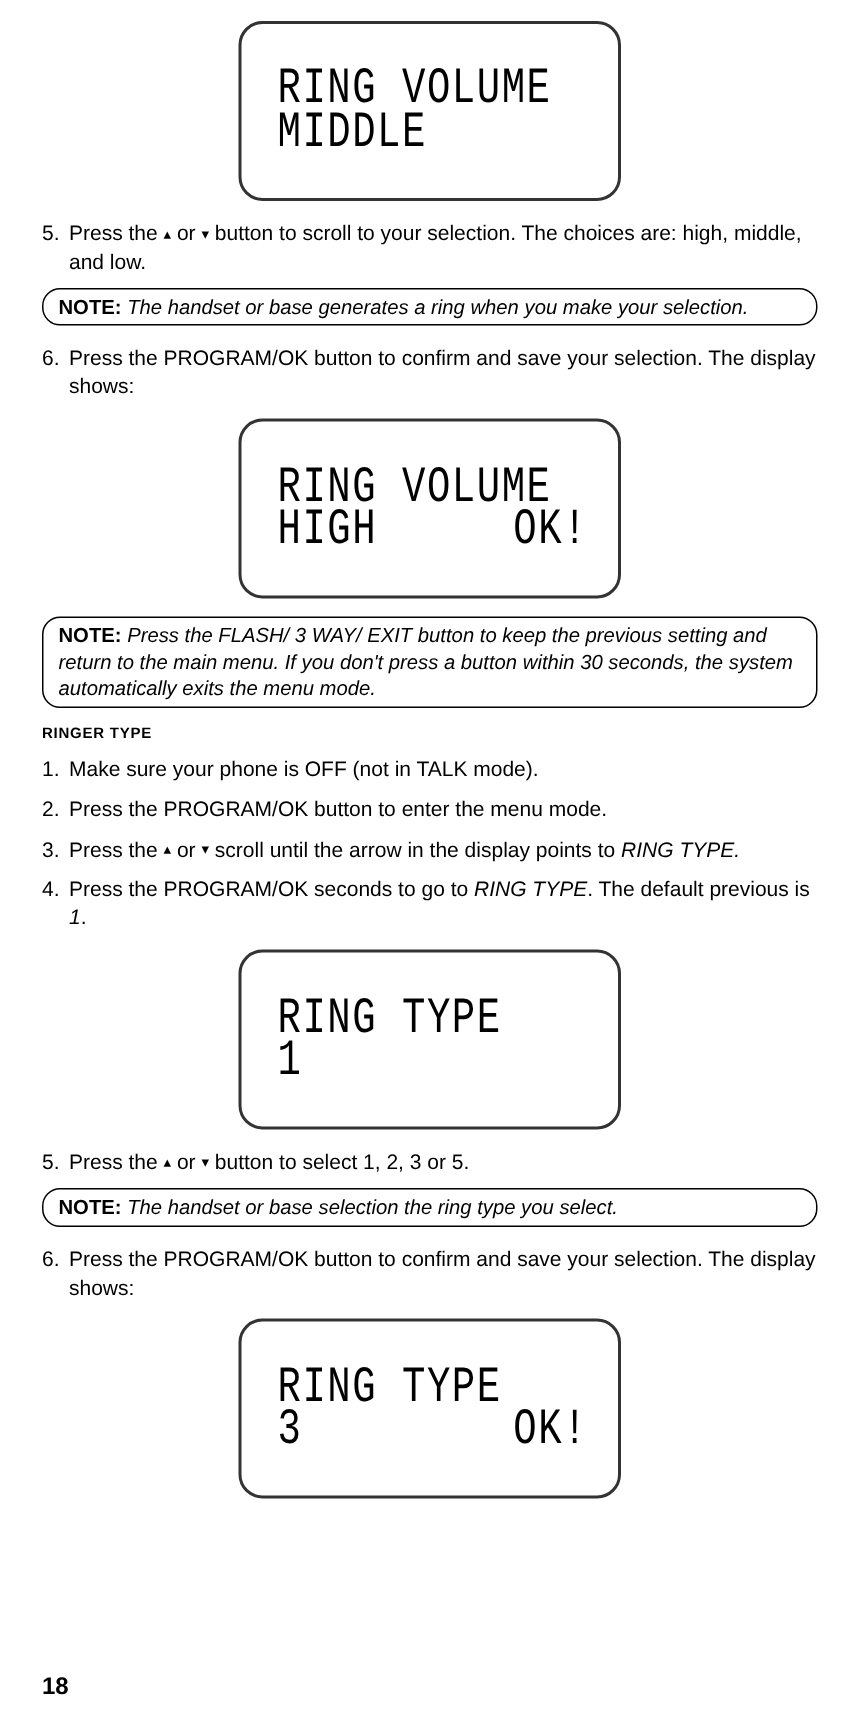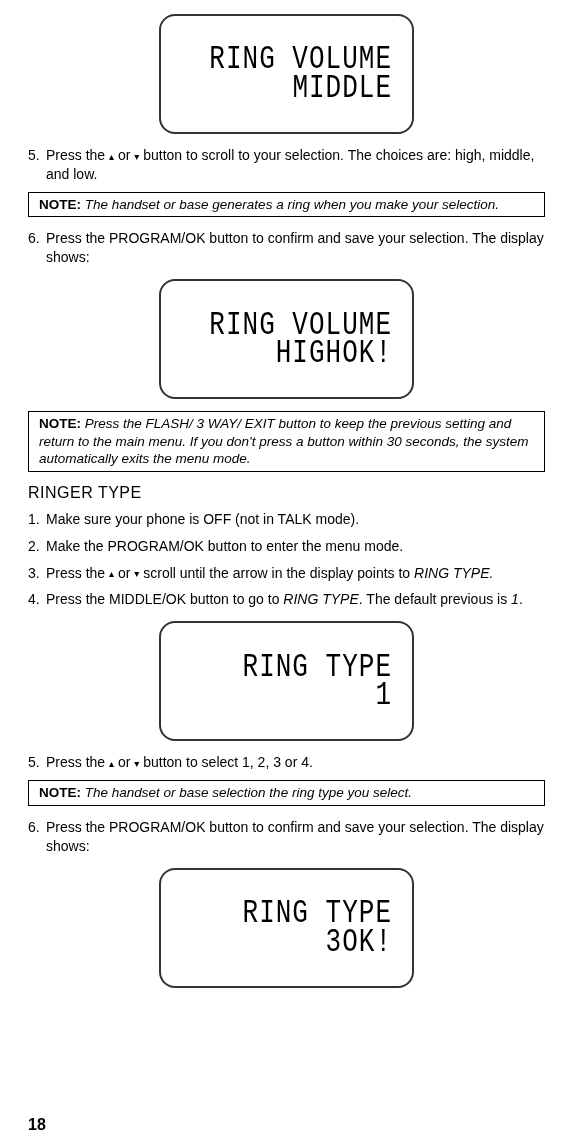--- a/index.html
+++ b/index.html
@@ -37,48 +37,48 @@
     .lcd-right { float: right; }
     .step-item {
       display: flex;
       margin: 8px 0;
       line-height: 1.35;
     }
     .step-num { flex: 0 0 18px; }
     .step-text { flex: 1; }
     .note-box {
       border: 1.5px solid #000;
-      border-radius: 0;
+      border-radius: 12px;
       padding: 3px 10px;
       margin: 5px 0 12px 0;
       font-style: italic;
       font-size: 13.5px;
       line-height: 1.3;
     }
     .note-label { font-weight: bold; font-style: normal; }
     .triangle-up { display:inline-block; font-size:10px; vertical-align: middle; }
     .triangle-down { display:inline-block; font-size:10px; vertical-align: middle; }
     .section-heading {
-      font-size: 16px;
-      font-weight: normal;
+      font-size: 10px;
+      font-weight: bold;
       letter-spacing: 0.5px;
       margin-top: 4px;
       margin-bottom: 4px;
       font-variant: small-caps;
     }
     .page-number {
       position: absolute;
       bottom: 10px;
       left: 28px;
       font-weight: bold;
       font-size: 16px;
       margin-top: 28px;
     }
     .ital { font-style: italic; }
-    .lcd-spacer { margin-bottom: 12px; margin-top: 4px; align-items: flex-end; }
+    .lcd-spacer { margin-bottom: 12px; margin-top: 4px; }
   </style>
 </head>
 <body>
 
 <div class="lcd-screen lcd-spacer">
   <div class="lcd-line">RING VOLUME</div>
   <div class="lcd-line">MIDDLE</div>
 </div>
 
 <div class="step-item">
@@ -110,44 +110,44 @@
 </div>
 
 <div class="section-heading">RINGER TYPE</div>
 
 <div class="step-item">
   <div class="step-num">1.</div>
   <div class="step-text">Make sure your phone is OFF (not in TALK mode).</div>
 </div>
 <div class="step-item">
   <div class="step-num">2.</div>
-  <div class="step-text">Make the PROGRAM/OK button to enter the menu mode.</div>
+  <div class="step-text">Press the PROGRAM/OK button to enter the menu mode.</div>
 </div>
 <div class="step-item">
   <div class="step-num">3.</div>
   <div class="step-text">
     <span>Press the </span><span class="triangle-up">▴</span><span> or </span><span class="triangle-down">▾</span><span> scroll until the arrow in the display points to </span><span class="ital">RING TYPE.</span>
   </div>
 </div>
 <div class="step-item">
   <div class="step-num">4.</div>
   <div class="step-text">
-    <span>Press the MIDDLE/OK button to go to </span><span class="ital">RING TYPE</span><span>. The default previous is </span><span class="ital">1</span><span>.</span>
+    <span>Press the PROGRAM/OK seconds to go to </span><span class="ital">RING TYPE</span><span>. The default previous is </span><span class="ital">1</span><span>.</span>
   </div>
 </div>
 
 <div class="lcd-screen lcd-spacer" style="margin-top:12px;">
   <div class="lcd-line">RING TYPE</div>
   <div class="lcd-line">1</div>
 </div>
 
 <div class="step-item">
   <div class="step-num">5.</div>
   <div class="step-text">
-    <span>Press the </span><span class="triangle-up">▴</span><span> or </span><span class="triangle-down">▾</span><span> button to select 1, 2, 3 or 4.</span>
+    <span>Press the </span><span class="triangle-up">▴</span><span> or </span><span class="triangle-down">▾</span><span> button to select 1, 2, 3 or 5.</span>
   </div>
 </div>
 
 <div class="note-box">
   <span class="note-label">NOTE:</span><span> The handset or base selection the ring type you select.</span>
 </div>
 
 <div class="step-item">
   <div class="step-num">6.</div>
   <div class="step-text">Press the PROGRAM/OK button to confirm and save your selection. The display shows:</div>

